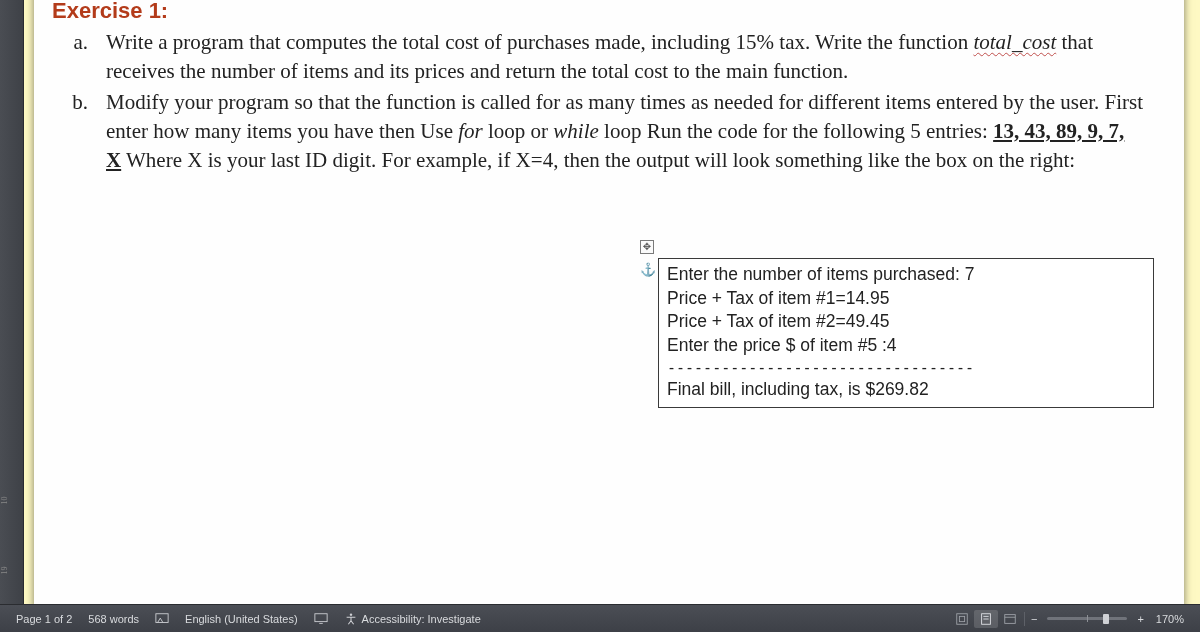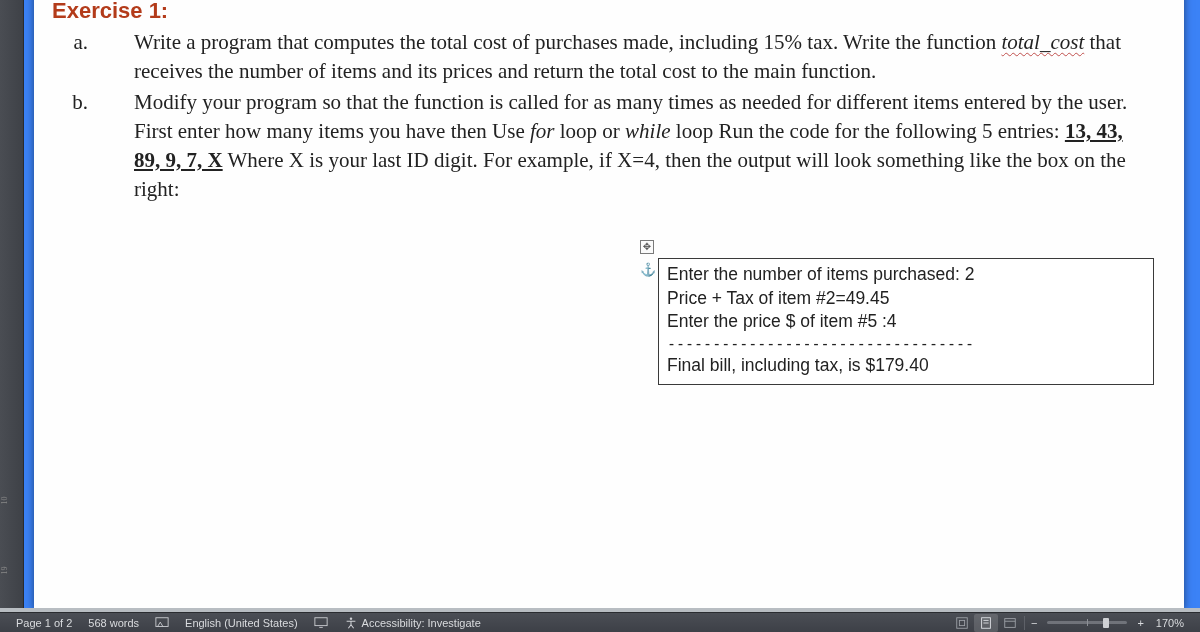--- a/index.html
+++ b/index.html
@@ -2,21 +2,21 @@
 <html><head>
 <meta charset="utf-8">
 <style>
   * { box-sizing: border-box; margin: 0; padding: 0; }
   html, body { width: 1200px; height: 632px; overflow: hidden; font-family: "Times New Roman", serif; }
   body { background: #b8bdc2; }
 
   .page-wrap {
     position: absolute;
     top: 0; left: 0; right: 0; bottom: 24px;
-    background: #3b82f6;
+    background: #fef9c3;
     overflow: hidden;
   }
 
   .ruler-left {
     position: absolute;
     left: 0; top: 0; bottom: 0;
     width: 24px;
     background: linear-gradient(to right, #4a4d53, #3e4147);
     border-right: 1px solid #2a2c30;
   }
@@ -56,21 +56,21 @@
     margin-bottom: 2px;
     font-family: "Times New Roman", serif;
     color: #222;
   }
   .list-item .marker {
     width: 54px;
     text-align: right;
     padding-right: 18px;
     flex-shrink: 0;
   }
-  .list-item .body { flex: 1; margin-left: 28px; }
+  .list-item .body { flex: 1; }
   .italic { font-style: italic; }
   .u { text-decoration: underline; }
   .wavy {
     text-decoration: underline wavy #c0504d;
     text-decoration-thickness: 1px;
     text-underline-offset: 3px;
   }
 
   .output-area {
     position: absolute;
@@ -108,21 +108,21 @@
     letter-spacing: 0;
     font-family: monospace;
     font-size: 15px;
     color: #222;
   }
 
   
   .statusbar {
     position: absolute;
     left: 0; right: 0; bottom: 0;
-    height: 20px;
+    height: 28px;
     background: linear-gradient(#4b4e55, #3d4047);
     border-top: 1px solid #2a2c30;
     display: flex;
     align-items: center;
     font-family: "Segoe UI", Arial, sans-serif;
     font-size: 11px;
     color: #d9dbde;
     padding: 0 8px;
   }
   .statusbar .sb-item {
@@ -186,25 +186,26 @@
       <div class="marker">b.</div>
       <div class="body">
         <span>Modify your program so that the function is called for as many times as needed for different items entered by the user. First enter how many items you have then Use </span><span class="italic">for</span><span> loop or </span><span class="italic">while</span><span> loop Run the code for the following 5 entries: </span><b class="u">13,  43,  89,  9,  7,  X</b><span> Where X is your last ID digit. For example, if X=4, then the output will look something like the box on the right:</span>
       </div>
     </div>
 
     <div class="output-area">
       <div class="table-handle">✥</div>
       <div class="anchor-icon">⚓</div>
       <div class="output-box">
-        <div>Enter the number of items purchased: 2</div>
+        <div>Enter the number of items purchased: 7</div>
+        <div>Price + Tax of item #1=14.95</div>
         <div>Price + Tax of item #2=49.45</div>
         <div>Enter the price $ of item #5 :4</div>
         <div class="sep">----------------------------------</div>
-        <div>Final bill, including tax, is $179.40</div>
+        <div>Final bill, including tax, is $269.82</div>
       </div>
     </div>
 
   </div>
 </div>
 
 <div class="statusbar">
   <div class="sb-item">
     <span>Page 1 of 2</span>
   </div>

